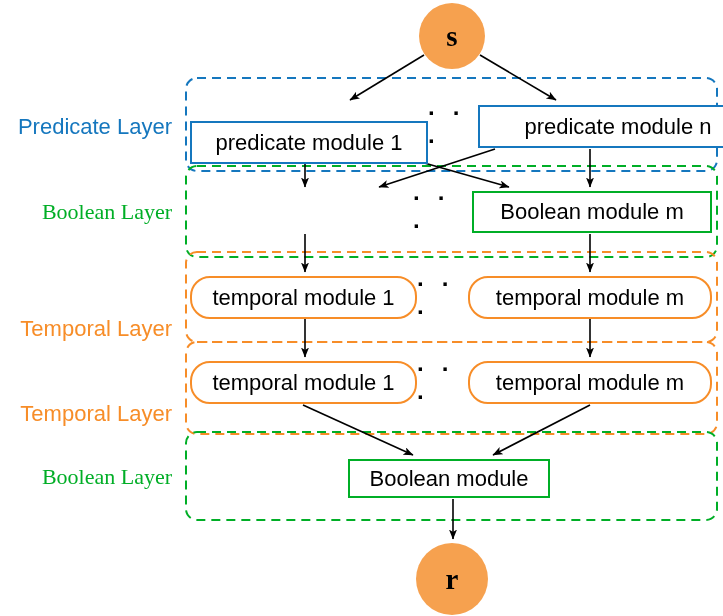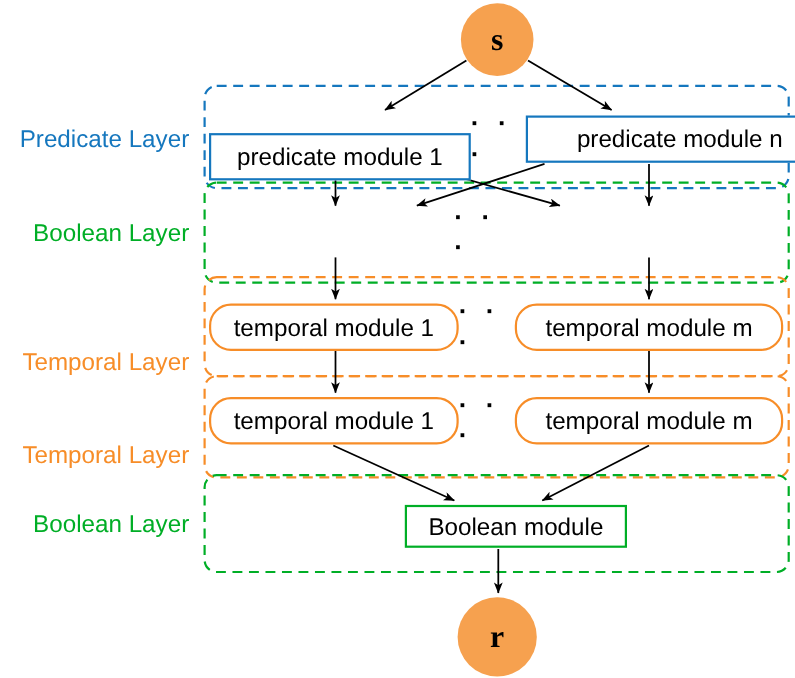--- a/index.html
+++ b/index.html
@@ -19,21 +19,21 @@
   .cont{fill:none;stroke-width:2;}
   .cont.blue{stroke:var(--blue);}
   .cont.green{stroke:var(--green);}
   .cont.orange{stroke:var(--orange);}
   .edge{stroke:#000;stroke-width:1.6;}
   .layer-label{
     position:absolute;left:0;width:172px;text-align:right;
     font-size:22px;line-height:24px;white-space:nowrap;
   }
   .layer-label.blue{color:var(--blue);}
-  .layer-label.green{color:var(--green);}
+  .layer-label.green{color:var(--green);font-family:Liberation Serif, serif;}
   .layer-label.orange{color:var(--orange);margin-top:32px;}
   .box{
     position:absolute;background:#ffffff;border:2px solid #000;
     display:flex;align-items:center;justify-content:center;
     font-size:22px;white-space:nowrap;box-sizing:border-box;
   }
   .box.blue{border-color:var(--blue);}
   .box.green{border-color:var(--green);}
   .box.orange{border-color:var(--orange);border-radius:20px;}
   .dots{
@@ -91,24 +91,25 @@
   <div class="layer-label green" style="top:200px;">Boolean Layer</div>
   <div class="layer-label orange" style="top:285px;">Temporal Layer</div>
   <div class="layer-label orange" style="top:370px;">Temporal Layer</div>
   <div class="layer-label green" style="top:465px;">Boolean Layer</div>
 
   <div class="box blue" style="left:190px;top:105px;width:238px;height:43px;margin-top:16px;">predicate module 1</div>
   <div class="dots" style="left:428px;top:105px;width:50px;height:43px;">· · ·</div>
   <div class="box blue" style="left:478px;top:105px;width:280px;height:43px;">predicate module n</div>
 
   <div class="dots" style="left:413px;top:191px;width:59px;height:42px;">· · ·</div>
+  <div class="box green" style="left:472px;top:191px;width:240px;height:42px;">Boolean module m</div>
 
   <div class="box orange" style="left:190px;top:276px;width:227px;height:43px;">temporal module 1</div>
   <div class="dots" style="left:417px;top:276px;width:51px;height:43px;">· · ·</div>
   <div class="box orange" style="left:468px;top:276px;width:244px;height:43px;">temporal module m</div>
 
   <div class="box orange" style="left:190px;top:361px;width:227px;height:43px;">temporal module 1</div>
   <div class="dots" style="left:417px;top:361px;width:51px;height:43px;">· · ·</div>
   <div class="box orange" style="left:468px;top:361px;width:244px;height:43px;">temporal module m</div>
 
-  <div class="box green" style="left:368px;top:459px;width:202px;height:39px;">Boolean module</div>
+  <div class="box green" style="left:348px;top:459px;width:202px;height:39px;">Boolean module</div>
 
 </div>
 
 </body></html>

